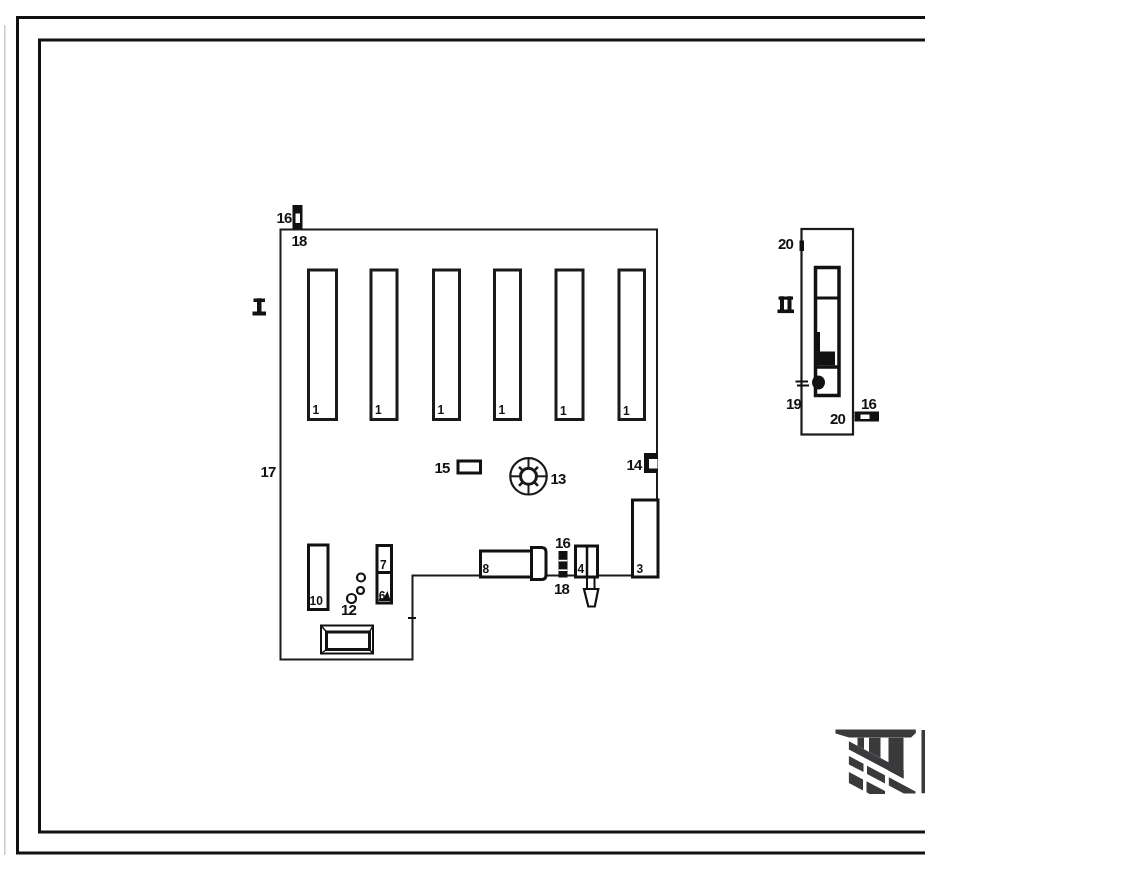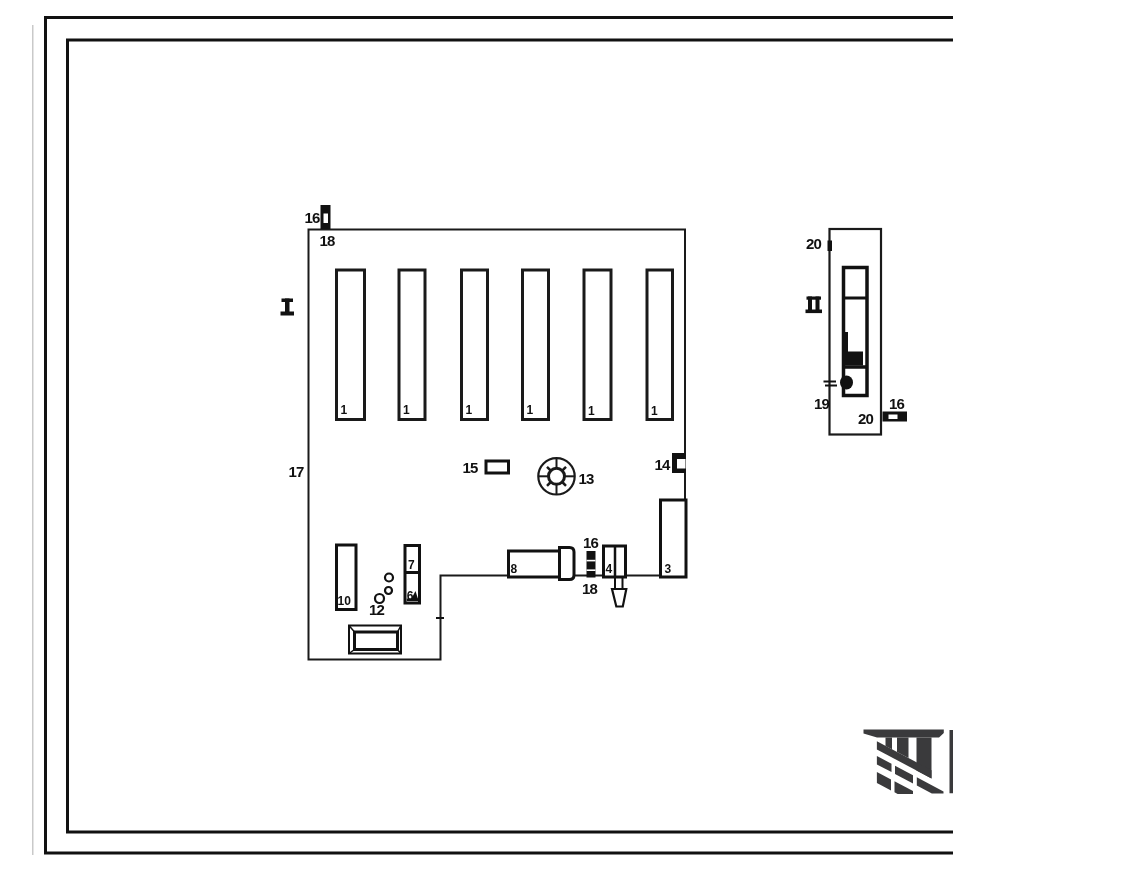--- a/index.html
+++ b/index.html
@@ -1,16 +1,16 @@
 <!DOCTYPE html>
 <html><head>
 <meta charset="utf-8">
 <style>
 html,body{margin:0;padding:0;background:#fff;}
-#page{position:relative;width:925px;height:869px;background:#fff;overflow:hidden;margin-left:28px;}
+#page{position:relative;width:925px;height:869px;background:#fff;overflow:hidden;}
 svg{position:absolute;left:0;top:0;}
 text{font-family:"Liberation Sans",sans-serif;font-weight:bold;fill:#111;}
 .lbl{font-size:15px;letter-spacing:-0.8px;}
 .sm{font-size:12px;}
 </style>
 </head>
 <body>
 <div id="page">
 <svg width="1139" height="869" viewBox="0 0 1139 869">
 

